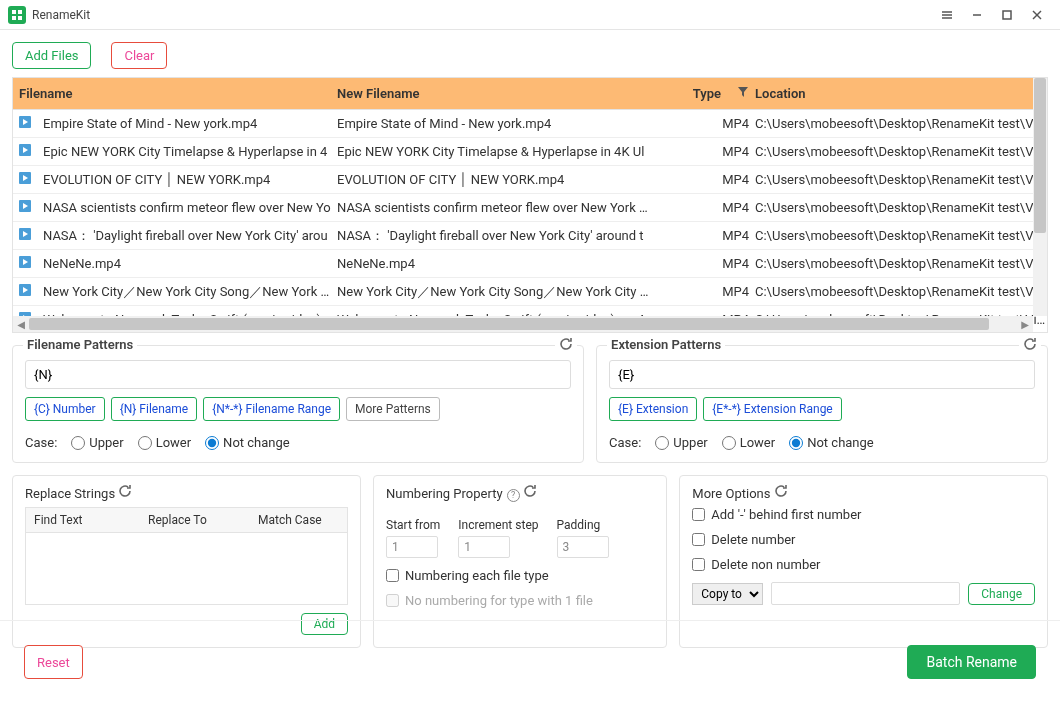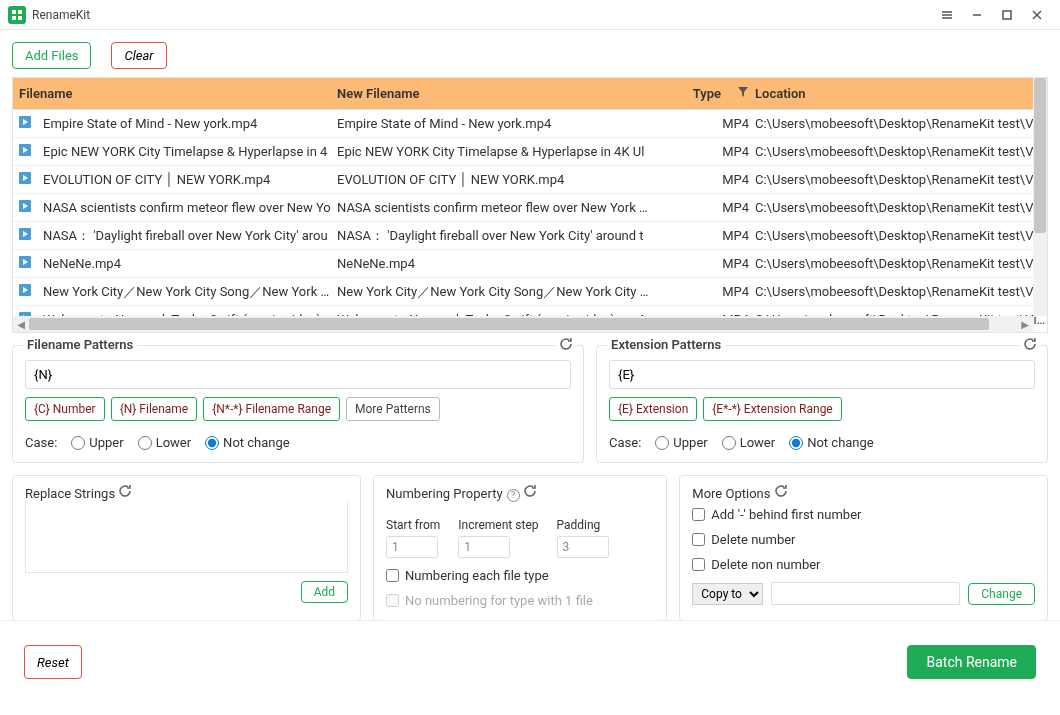--- a/index.html
+++ b/index.html
@@ -11,21 +11,21 @@
 .titlebar .app-icon svg { width: 12px; height: 12px; fill: #fff; }
 .titlebar .app-name { font-size: 12px; color: #444; }
 .titlebar .spacer { flex: 1; }
 .titlebar .winbtn { width: 30px; height: 30px; display: flex; align-items: center; justify-content: center; cursor: pointer; }
 .titlebar .winbtn svg { width: 14px; height: 14px; stroke: #555; fill: none; stroke-width: 1.5; }
 
 
 .toolbar { padding: 12px 12px 8px; display: flex; gap: 20px; }
 .btn { padding: 5px 12px; border-radius: 4px; font-size: 13px; cursor: pointer; border: 1px solid; background: #fff; }
 .btn-green { color: #1fab55; border-color: #1fab55; }
-.btn-red { color: #000000; border-color: #e74c3c; font-style: italic; }
+.btn-red { color: #ec4899; border-color: #e74c3c; }
 
 
 .table-wrap { position: relative; margin: 0 12px; border: 1px solid #e3e3e3; height: 256px; overflow: hidden; }
 .table-scroll { position: absolute; right: 0; top: 0; width: 14px; bottom: 16px; background: #f1f1f1; }
 .table-scroll .thumb { position: absolute; left: 1px; right: 1px; top: 0; height: 155px; background: #c6c6c6; border-radius: 2px; }
 .table-inner { height: 100%; overflow: hidden; }
 .thead { display: flex; background: #fdba74; border-bottom: 1px solid #e3e3e3; height: 32px; align-items: center; font-weight: 600; font-size: 13px; }
 .col-icon { width: 24px; flex-shrink: 0; }
 .col-fn { width: 294px; padding-left: 6px; flex-shrink: 0; }
 .col-new { width: 318px; padding-left: 6px; flex-shrink: 0; }
@@ -44,21 +44,21 @@
 
 
 .panels-row { display: flex; gap: 12px; margin: 12px; }
 .panel { border: 1px solid #e3e3e3; border-radius: 4px; padding: 8px 12px 12px; position: relative; flex: 1; }
 .panel legend, .panel .legend { position: absolute; top: -9px; left: 10px; background: #fff; padding: 0 4px; font-size: 13px; font-weight: 600; color: #444; }
 .panel .refresh { position: absolute; top: -9px; right: 6px; background: #fff; padding: 0 4px; cursor: pointer; }
 .refresh svg { width: 14px; height: 14px; stroke: #666; fill: none; stroke-width: 1.6; }
 
 .input-full { width: 100%; padding: 6px 8px; border: 1px solid #ddd; border-radius: 3px; font-size: 13px; margin-top: 6px; }
 .tag-row { display: flex; gap: 6px; margin-top: 8px; flex-wrap: wrap; }
-.tag { padding: 4px 8px; border: 1px solid #1fab55; color: #7f1d1d; border-radius: 3px; font-size: 12px; cursor: pointer; }
+.tag { padding: 4px 8px; border: 1px solid #1fab55; color: #1d4ed8; border-radius: 3px; font-size: 12px; cursor: pointer; }
 .tag.plain { border-color: #bbb; color: #444; }
 .case-row { margin-top: 14px; display: flex; align-items: center; gap: 14px; font-size: 13px; }
 .case-row label { display: flex; align-items: center; gap: 4px; cursor: pointer; }
 input[type=radio] { accent-color: #0b7bd3; width: 14px; height: 14px; }
 input[type=checkbox] { accent-color: #0b7bd3; width: 13px; height: 13px; }
 
 .panels-row2 { display: flex; gap: 12px; margin: 8px 12px 12px; }
 .panel2 { border: 1px solid #e3e3e3; border-radius: 4px; padding: 8px 12px 12px; position: relative; }
 .p-replace { width: 380px; }
 .p-number { width: 320px; }
@@ -298,20 +298,25 @@
   </div>
 </div>
 
 <div class="panels-row2">
   <div class="panel2 p-replace">
     <span class="legend">Replace Strings</span>
     <span class="refresh"><svg viewBox="0 0 14 14">
           <path d="M12 7a5 5 0 1 1-2-4"></path>
           <path d="M12 1 L12 4 L9 4"></path>
         </svg></span>
+    <div class="mini-table-head">
+      <div class="mt-find">Find Text</div>
+      <div class="mt-repl">Replace To</div>
+      <div class="mt-case">Match Case</div>
+    </div>
     <div class="mini-table-body"></div>
     <div class="add-row"><button class="btn btn-green btn-sm">Add</button></div>
   </div>
 
   <div class="panel2 p-number">
     <span class="legend"><span>Numbering Property</span><span class="help-icon">?</span></span>
     <span class="refresh"><svg viewBox="0 0 14 14">
           <path d="M12 7a5 5 0 1 1-2-4"></path>
           <path d="M12 1 L12 4 L9 4"></path>
         </svg></span>

